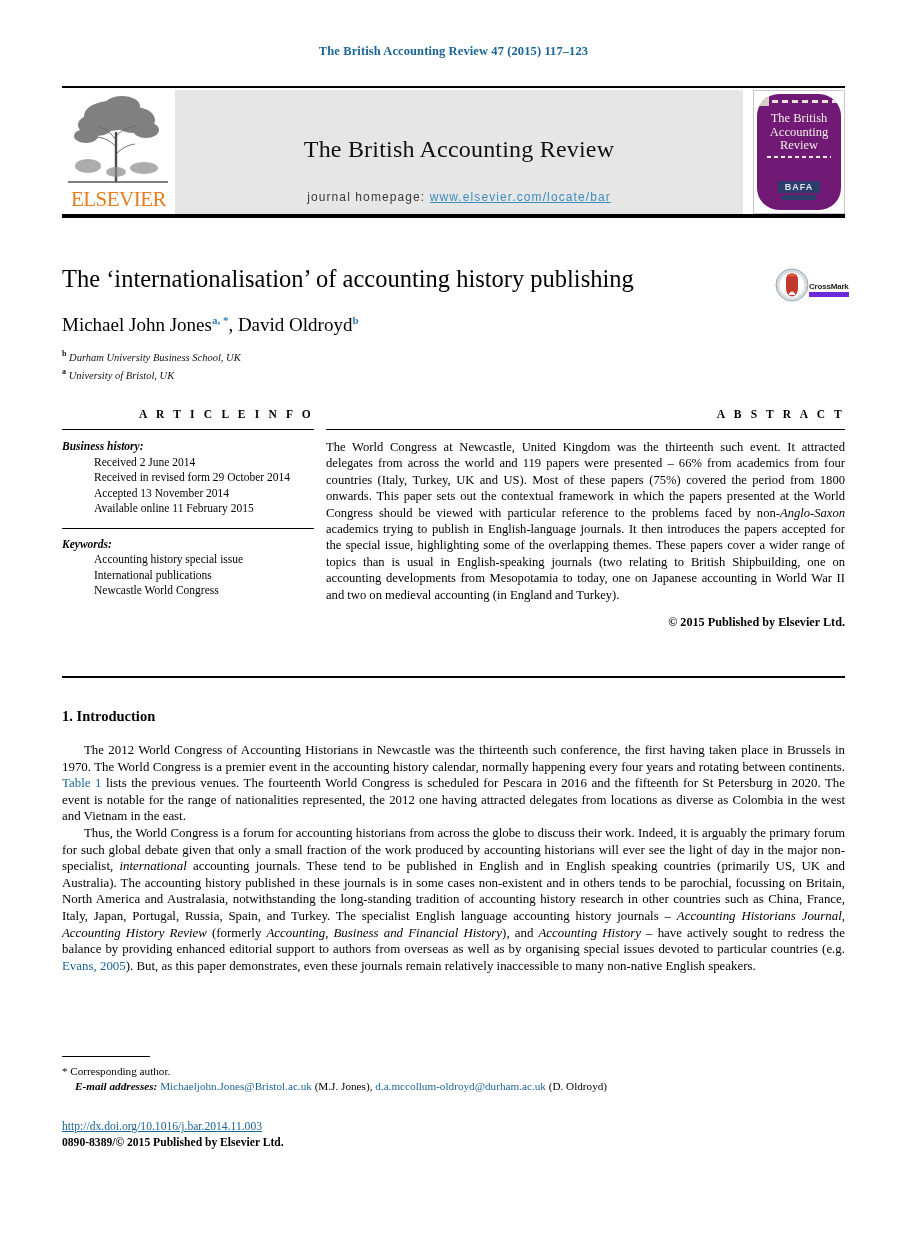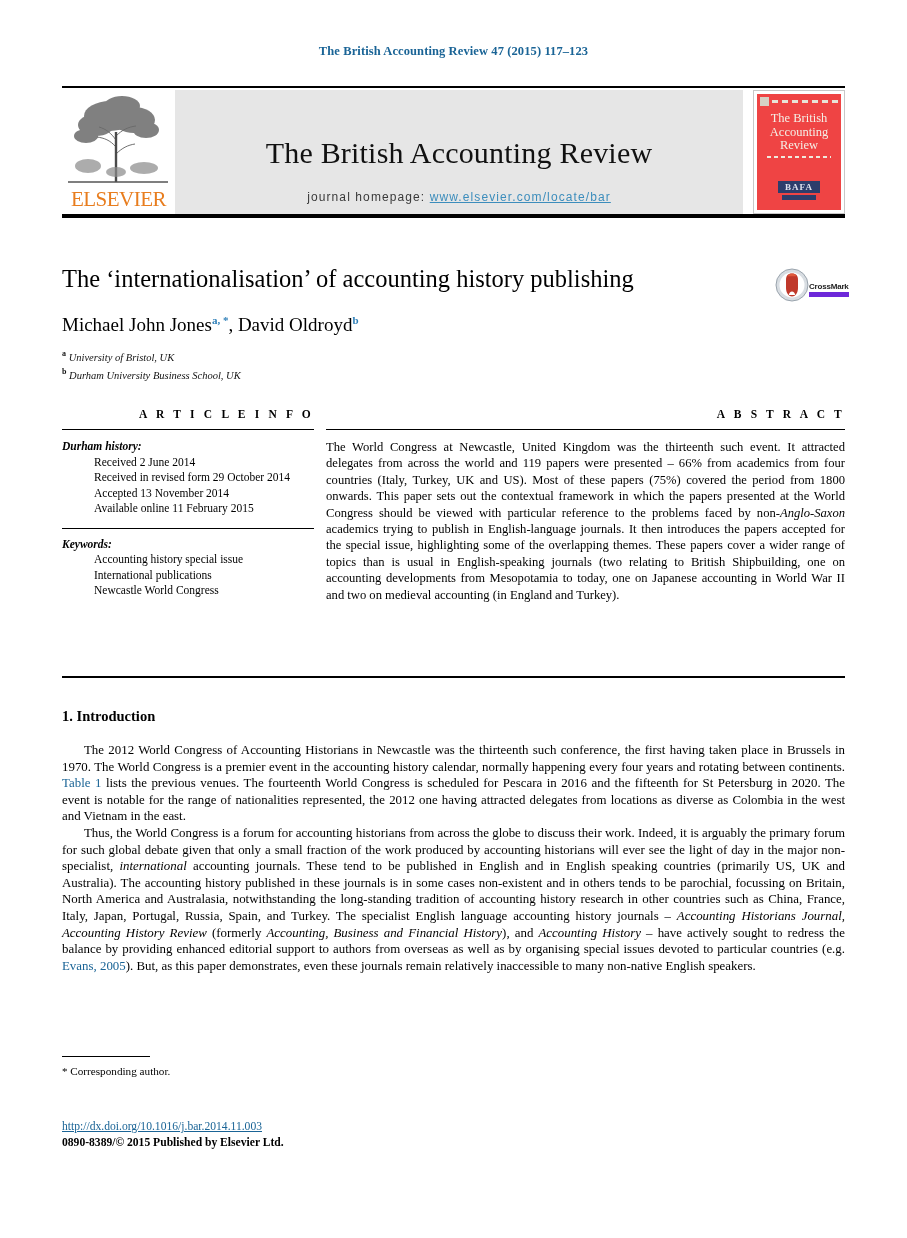--- a/index.html
+++ b/index.html
@@ -88,21 +88,21 @@
   }
   .banner .contents-line .sd {
     color: #3c8dbc;
   }
   .banner .journal-title {
     position: absolute;
     top: 46px;
     left: 0; right: 0;
     text-align: center;
     font-family: "Liberation Serif", serif;
-    font-size: 30px;
+    font-size: 24px;
     color: #111;
     letter-spacing: 0.2px;
   }
   .banner .homepage-line {
     position: absolute;
     bottom: 10px;
     left: 0; right: 0;
     text-align: center;
     font-family: "Liberation Sans", sans-serif;
     font-size: 12px;
@@ -119,22 +119,23 @@
     height: 124px;
     margin-left: 10px;
     background: #ffffff;
     border: 1px solid #c8c8c8;
     position: relative;
     box-sizing: border-box;
   }
   .cover-inner {
     position: absolute;
     left: 3px; top: 3px; right: 3px; bottom: 3px;
-    background: #ef4444;
+    background: #701a75;
     overflow: hidden;
+    border-radius: 22px;
   }
   .cover-topbar {
     position: absolute;
     top: 3px; left: 3px; right: 3px;
     height: 9px;
     display: flex;
     align-items: center;
     gap: 3px;
   }
   .cover-topbar .sq {
@@ -163,21 +164,21 @@
   }
   .cover-baa {
     position: absolute;
     top: 82px; left: 0; right: 0;
     text-align: center;
   }
   .cover-baa .b1 {
     display: inline-block;
     background: #2d3d6b;
     color: #dfe3ef;
-    font-family: Liberation Serif, serif;
+    font-family: Liberation Sans, sans-serif;
     font-size: 9px;
     font-weight: bold;
     letter-spacing: 1px;
     padding: 1px 7px;
     line-height: 10px;
   }
   .cover-baa .b2 {
     display: block;
     margin: 1px auto 0;
     width: 34px;
@@ -460,69 +461,77 @@
   </div>
 
   <div class="rule-thick" style="top:214px; height:4px;"></div>
 
   <div class="title-area">
     <h1 class="art-title">The ‘internationalisation’ of accounting history publishing</h1>
     <div class="authors">
       <span>Michael John Jones</span><sup>a, *</sup><span>, </span><span>David Oldroyd</span><sup>b</sup>
     </div>
     <div class="affil">
+      <div><sup>b</sup> <span>Durham University Business School, UK</span></div>
       <div><sup>a</sup> <span>University of Bristol, UK</span></div>
-      <div><sup>b</sup> <span>Durham University Business School, UK</span></div>
     </div>
   </div>
 
   <div class="crossmark">
     <svg width="34" height="34" viewBox="0 0 34 34" aria-hidden="true">
       <circle cx="17" cy="17" r="16" fill="#d8dde2" stroke="#9aa4ad" stroke-width="1"></circle>
       <circle cx="17" cy="17" r="12.5" fill="#ffffff"></circle>
       <path d="M17 5.5 C21.5 5.5 23 8 23 12 L23 20 C23 25 20 28.5 17 28.5 C14 28.5 11 25 11 20 L11 12 C11 8 12.5 5.5 17 5.5 Z" fill="#c0392b"></path>
       <path d="M17 5.5 C19.4 5.5 20.6 6.6 21.2 8.2 L12.8 8.2 C13.4 6.6 14.6 5.5 17 5.5 Z" fill="#e05a3c"></path>
       <path d="M17 23.5 C18.6 23.5 19.8 25 20.2 27 L13.8 27 C14.2 25 15.4 23.5 17 23.5 Z" fill="#ffffff"></path>
     </svg>
     <span class="cm-label">CrossMark</span>
   </div>
 
   <div class="info-col">
     <div class="sec-head">A R T I C L E   I N F O</div>
     <hr class="hr-dark">
-    <div class="info-label">Durham history:</div>
+    <div class="info-label">Business history:</div>
     <div class="info-line">Received 2 June 2014</div>
     <div class="info-line">Received in revised form 29 October 2014</div>
     <div class="info-line">Accepted 13 November 2014</div>
     <div class="info-line">Available online 11 February 2015</div>
     <hr class="hr-thin">
     <div class="info-label">Keywords:</div>
     <div class="info-line">Accounting history special issue</div>
     <div class="info-line">International publications</div>
     <div class="info-line">Newcastle World Congress</div>
   </div>
 
   <div class="abs-col">
     <div class="sec-head">A B S T R A C T</div>
     <hr class="hr-dark">
     <div class="abs-body">The World Congress at Newcastle, United Kingdom was the thirteenth such event. It attracted delegates from across the world and 119 papers were presented – 66% from academics from four countries (Italy, Turkey, UK and US). Most of these papers (75%) covered the period from 1800 onwards. This paper sets out the contextual framework in which the papers presented at the World Congress should be viewed with particular reference to the problems faced by non-<i>Anglo-Saxon</i> academics trying to publish in English-language journals. It then introduces the papers accepted for the special issue, highlighting some of the overlapping themes. These papers cover a wider range of topics than is usual in English-speaking journals (two relating to British Shipbuilding, one on accounting developments from Mesopotamia to today, one on Japanese accounting in World War II and two on medieval accounting (in England and Turkey).</div>
+    <div class="abs-copy">© 2015 Published by Elsevier Ltd.</div>
   </div>
 
   <div class="body-rule"></div>
   <div class="section-title">1.  Introduction</div>
 
   <div class="body-text">
     <p>The 2012 World Congress of Accounting Historians in Newcastle was the thirteenth such conference, the first having taken place in Brussels in 1970. The World Congress is a premier event in the accounting history calendar, normally happening every four years and rotating between continents. <a class="ref" href="#">Table 1</a> lists the previous venues. The fourteenth World Congress is scheduled for Pescara in 2016 and the fifteenth for St Petersburg in 2020. The event is notable for the range of nationalities represented, the 2012 one having attracted delegates from locations as diverse as Colombia in the west and Vietnam in the east.</p>
     <p>Thus, the World Congress is a forum for accounting historians from across the globe to discuss their work. Indeed, it is arguably the primary forum for such global debate given that only a small fraction of the work produced by accounting historians will ever see the light of day in the major non-specialist, <i>international</i> accounting journals. These tend to be published in English and in English speaking countries (primarily US, UK and Australia). The accounting history published in these journals is in some cases non-existent and in others tends to be parochial, focussing on Britain, North America and Australasia, notwithstanding the long-standing tradition of accounting history research in other countries such as China, France, Italy, Japan, Portugal, Russia, Spain, and Turkey. The specialist English language accounting history journals – <i>Accounting Historians Journal, Accounting History Review</i> (formerly <i>Accounting, Business and Financial History</i>), and <i>Accounting History</i> – have actively sought to redress the balance by providing enhanced editorial support to authors from overseas as well as by organising special issues devoted to particular countries (e.g. <a class="ref" href="#">Evans, 2005</a>). But, as this paper demonstrates, even these journals remain relatively inaccessible to many non-native English speakers.</p>
   </div>
 
   <div class="footnote">
     <div class="fn-rule"></div>
     <div class="fn-line">
       <span class="star">*</span>
       <span>Corresponding author.</span>
     </div>
+    <div class="fn-line fn-indent">
+      <span class="fn-em">E-mail addresses:</span>
+      <a class="mail" href="#">Michaeljohn.Jones@Bristol.ac.uk</a>
+      <span>(M.J. Jones)</span>,
+      <a class="mail" href="#">d.a.mccollum-oldroyd@durham.ac.uk</a>
+      <span>(D. Oldroyd)</span>
+    </div>
   </div>
 
   <a class="doi-line" href="#">http://dx.doi.org/10.1016/j.bar.2014.11.003</a>
   <div class="issn-line">0890-8389/© 2015 Published by Elsevier Ltd.</div>
 
 </div>
 
 </body></html>

